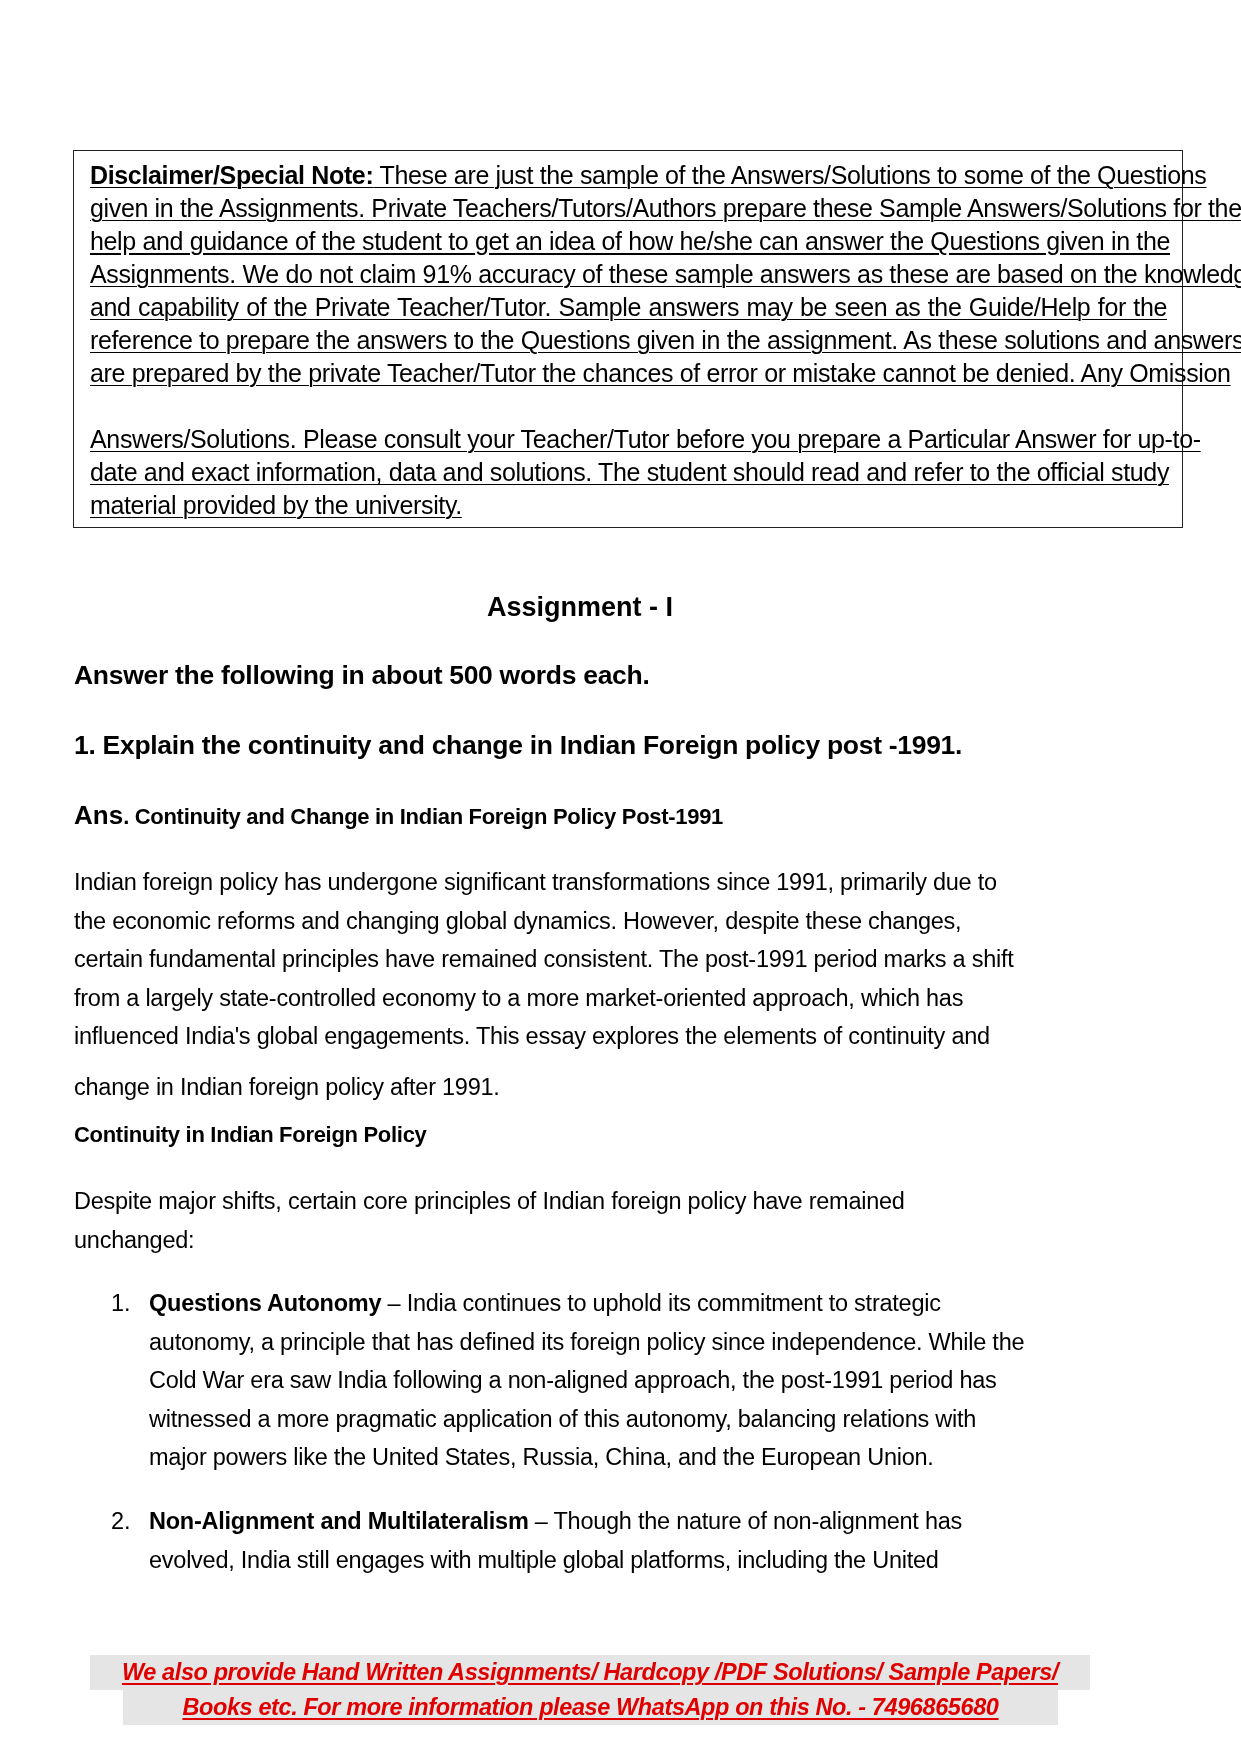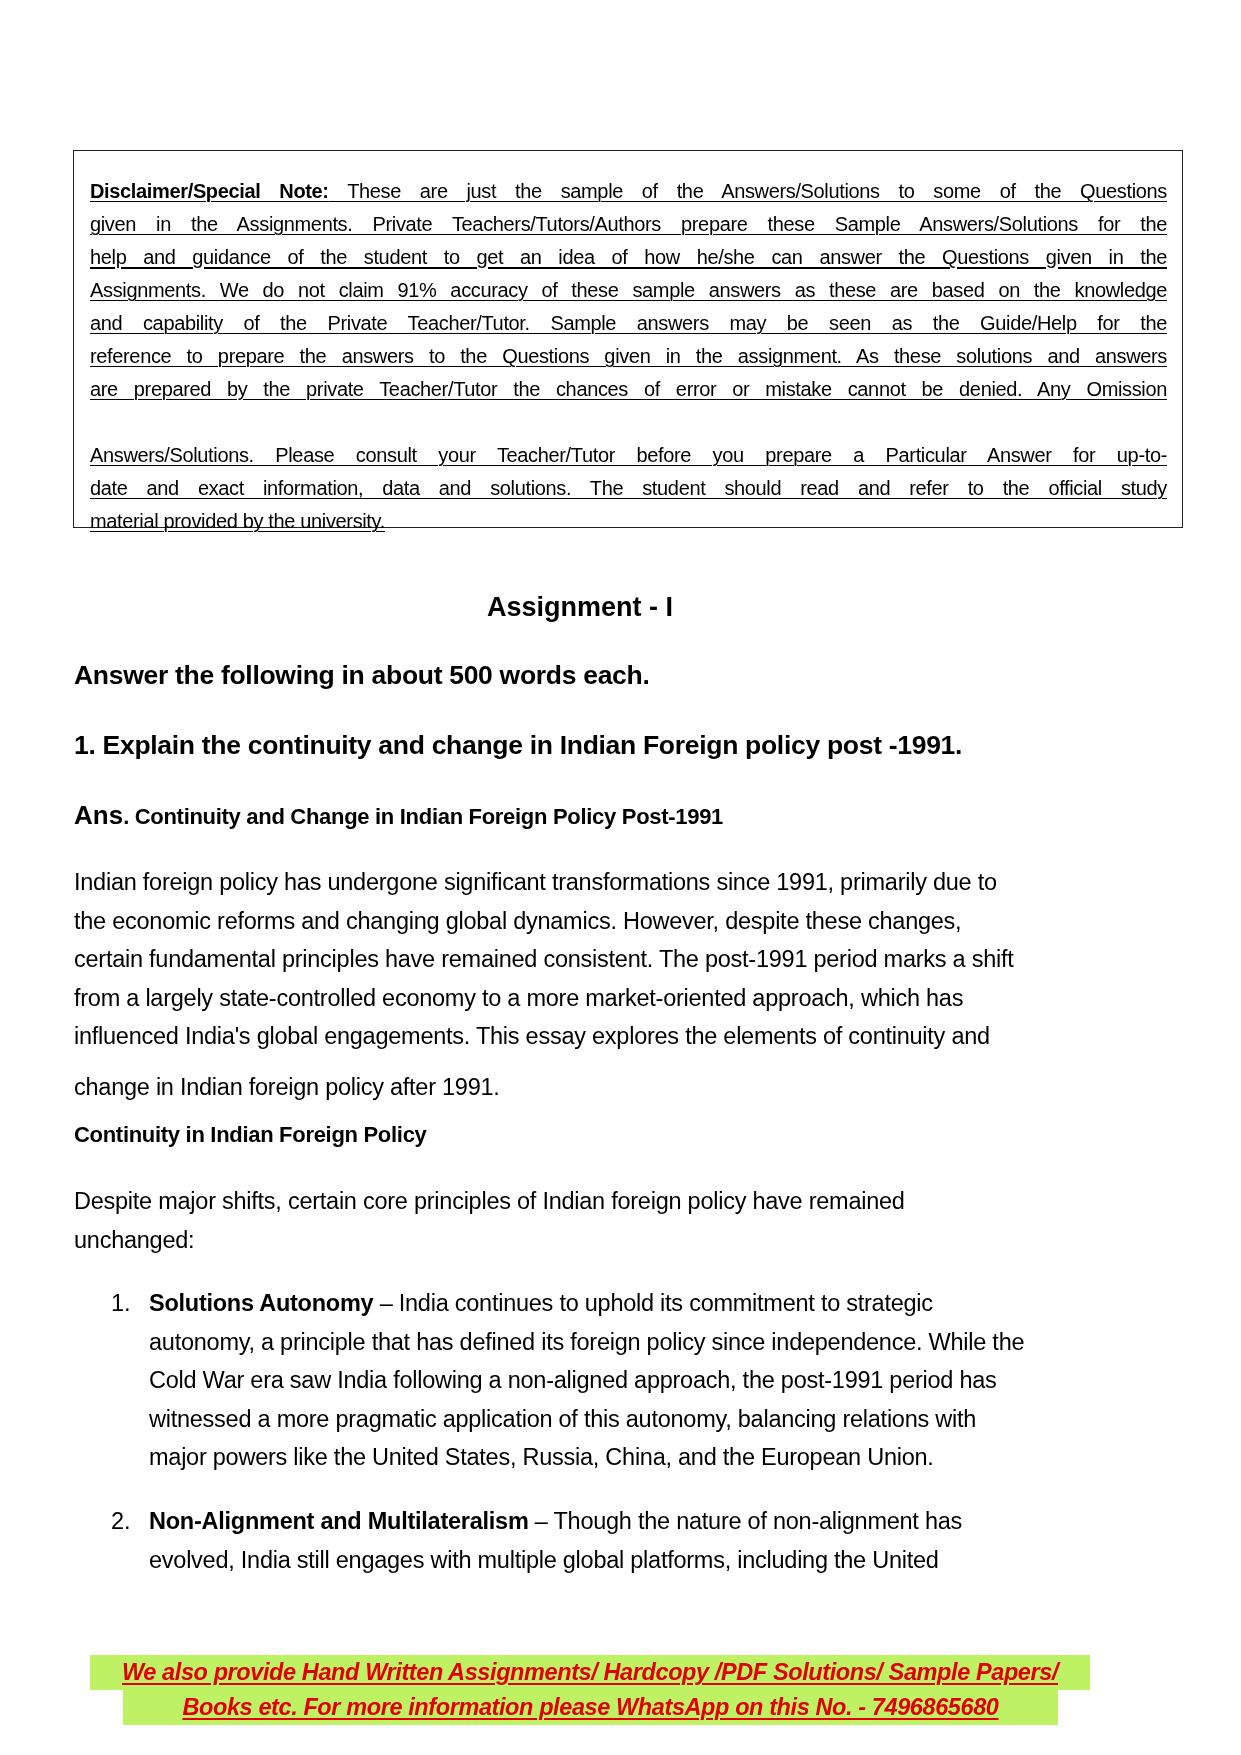--- a/index.html
+++ b/index.html
@@ -1,30 +1,30 @@
 <!DOCTYPE html>
 <html><head>
 <meta charset="utf-8">
 <style>
   html, body { margin: 0; padding: 0; background: #ffffff; }
   body { width: 1241px; height: 1755px; position: relative; overflow: hidden; color: #000; font-family: "Liberation Sans", sans-serif; }
   .page { position: absolute; left: 0; top: 0; width: 1241px; height: 1755px; }
   .disclaimer-box { position: absolute; left: 73px; top: 150px; width: 1110px; height: 378px; border: 1.5px solid #222; box-sizing: border-box; }
-  .disc-line { position: absolute; left: 16px; width: 1077px; height: 33px; font-size: 20px; line-height: 33px; text-decoration: underline; text-decoration-thickness: 1px; text-underline-offset: 3px; white-space: nowrap; text-align: justify; text-align-last: justify; letter-spacing: -0.35px; margin-top: 16px; }
+  .disc-line { position: absolute; left: 16px; width: 1077px; height: 33px; font-size: 25px; line-height: 33px; text-decoration: underline; text-decoration-thickness: 1px; text-underline-offset: 3px; white-space: nowrap; text-align: justify; text-align-last: justify; letter-spacing: -0.35px; }
   .disc-line.last { text-align-last: left; }
   .disc-line b { font-weight: bold; }
   .h-center { position: absolute; left: 0; width: 1160px; text-align: center; font-weight: bold; font-size: 27px; top: 592px; }
   .h-line { position: absolute; left: 74px; font-weight: bold; font-size: 26.5px; white-space: nowrap; letter-spacing: -0.3px; }
   .ans-line { position: absolute; left: 74px; top: 800px; white-space: nowrap; font-weight: bold; }
   .ans-big { font-size: 26px; }
   .ans-small { font-size: 22px; letter-spacing: -0.3px; }
   .body-line { position: absolute; white-space: nowrap; font-size: 23.5px; line-height: 38.5px; letter-spacing: -0.25px; }
   .sub-head { position: absolute; left: 74px; top: 1122px; font-weight: bold; font-size: 22px; letter-spacing: -0.3px; }
   .list-num { position: absolute; left: 111px; font-size: 23.5px; line-height: 38.5px; }
-  .footer-line { position: absolute; background: #bef264; color: #e00000; font-weight: bold; font-style: italic; font-size: 23.5px; line-height: 35px; text-decoration: underline; text-decoration-thickness: 2px; text-underline-offset: 3px; white-space: nowrap; text-align: center; letter-spacing: -0.4px; }
+  .footer-line { position: absolute; background: #e5e5e5; color: #e00000; font-weight: bold; font-style: italic; font-size: 23.5px; line-height: 35px; text-decoration: underline; text-decoration-thickness: 2px; text-underline-offset: 3px; white-space: nowrap; text-align: center; letter-spacing: -0.4px; }
 </style>
 </head>
 <body>
 
 <div class="page">
 
   <div class="disclaimer-box">
     <div class="disc-line" style="top:8px;"><b>Disclaimer/Special Note:</b><span> These are just the sample of the Answers/Solutions to some of the Questions</span></div>
     <div class="disc-line" style="top:41px;">given in the Assignments. Private Teachers/Tutors/Authors prepare these Sample Answers/Solutions for the</div>
     <div class="disc-line" style="top:74px;text-decoration:underline;">help and guidance of the student to get an idea of how he/she can answer the Questions given in the</div>
@@ -58,21 +58,21 @@
 
   <div class="sub-head">Continuity in Indian Foreign Policy</div>
 
   <div>
     <div class="body-line" style="left:74px; top:1182px;">Despite major shifts, certain core principles of Indian foreign policy have remained</div>
     <div class="body-line" style="left:74px; top:1220.5px;">unchanged:</div>
   </div>
 
   <div>
     <div class="list-num" style="top:1284px;">1.</div>
-    <div class="body-line" style="left:149px; top:1284px;"><b>Solutions Autonomy</b><span> – India continues to uphold its commitment to strategic</span></div>
+    <div class="body-line" style="left:149px; top:1284px;"><b>Questions Autonomy</b><span> – India continues to uphold its commitment to strategic</span></div>
     <div class="body-line" style="left:149px; top:1322.5px;">autonomy, a principle that has defined its foreign policy since independence. While the</div>
     <div class="body-line" style="left:149px; top:1361px;">Cold War era saw India following a non-aligned approach, the post-1991 period has</div>
     <div class="body-line" style="left:149px; top:1399.5px;">witnessed a more pragmatic application of this autonomy, balancing relations with</div>
     <div class="body-line" style="left:149px; top:1438px;">major powers like the United States, Russia, China, and the European Union.</div>
   </div>
 
   <div>
     <div class="list-num" style="top:1502px;">2.</div>
     <div class="body-line" style="left:149px; top:1502px;"><b>Non-Alignment and Multilateralism</b><span> – Though the nature of non-alignment has</span></div>
     <div class="body-line" style="left:149px; top:1540.5px;">evolved, India still engages with multiple global platforms, including the United</div>

